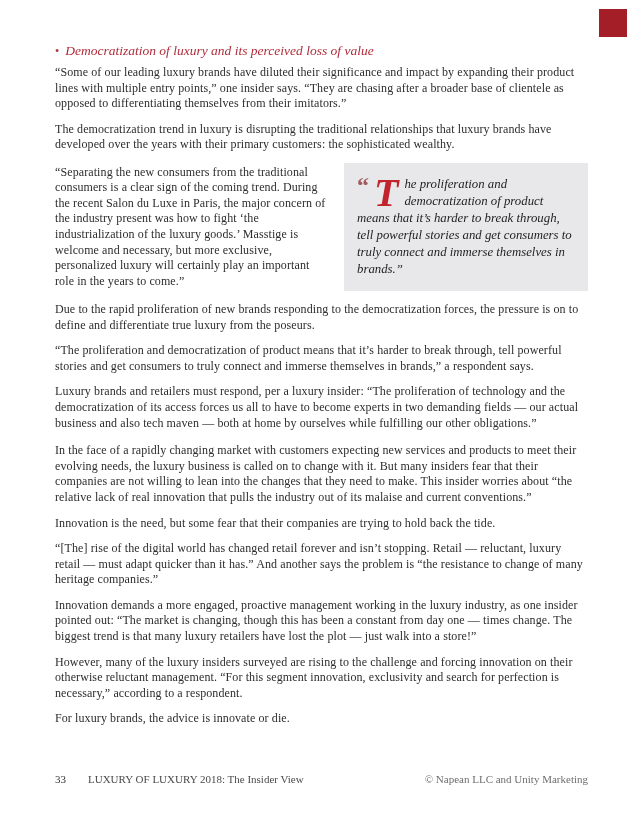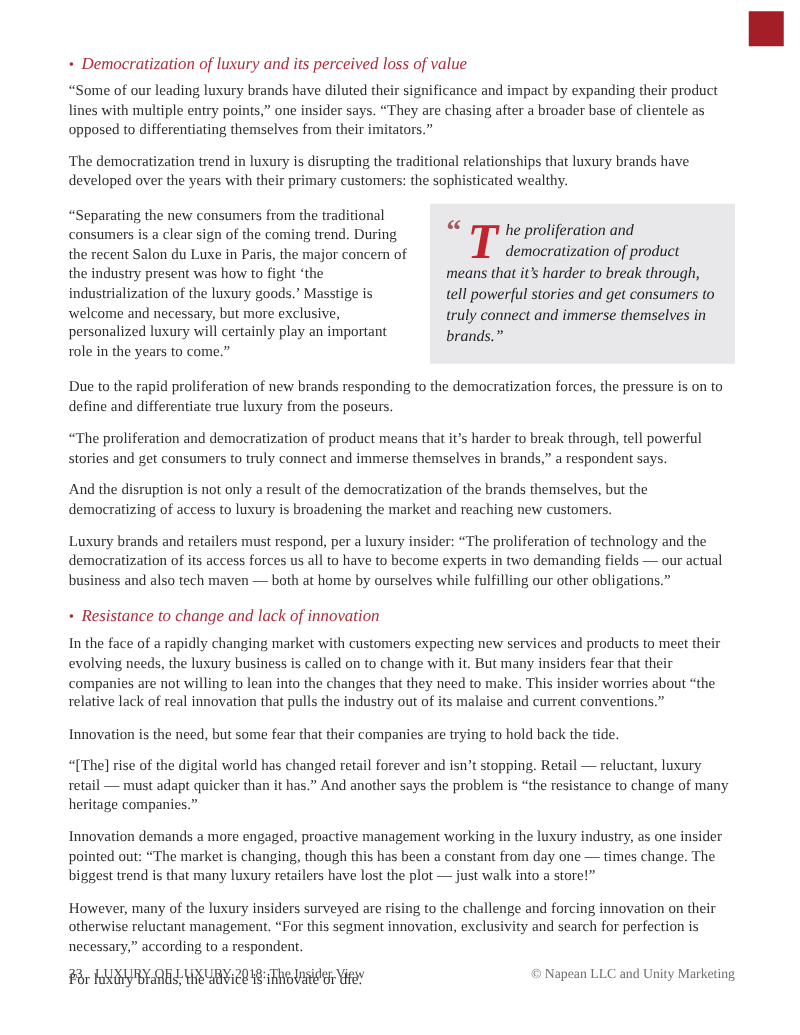--- a/index.html
+++ b/index.html
@@ -95,21 +95,21 @@
     top: 773px;
     display: flex;
     justify-content: space-between;
     align-items: baseline;
     font-size: 11px;
     color: #4a4a4a;
   }
   .footer .page-num {
     font-weight: normal;
     color: #333333;
-    margin-right: 10px;
+    margin-right: 22px;
   }
   .footer .copyright { color: #6e6e6e; }
 </style>
 </head>
 <body>
 
 <div class="page">
 
   <div class="corner-square"></div>
 
@@ -123,28 +123,24 @@
 
     <div class="two-col">
       <p class="col-text">“Separating the new consumers from the traditional consumers is a clear sign of the coming trend. During the recent Salon du Luxe in Paris, the major concern of the industry present was how to fight ‘the industrialization of the luxury goods.’ Masstige is welcome and necessary, but more exclusive, personalized luxury will certainly play an important role in the years to come.”</p>
       <div class="quote-box">
         <span class="qmark">“</span><span class="dropcap">T</span><span>he proliferation and democratization of product means that it’s harder to break through, tell powerful stories and get consumers to truly connect and immerse themselves in brands.”</span>
       </div>
     </div>
 
     <p class="body-para">Due to the rapid proliferation of new brands responding to the democratization forces, the pressure is on to define and differentiate true luxury from the poseurs.</p>
     <p class="body-para">“The proliferation and democratization of product means that it’s harder to break through, tell powerful stories and get consumers to truly connect and immerse themselves in brands,” a respondent says.</p>
-    <p class="body-para">And the disruption is not only a result of the democratization of the brands themselves, but the democratizing of access to luxury is broadening the market and reaching new customers.</p>
     <p class="body-para">Luxury brands and retailers must respond, per a luxury insider: “The proliferation of technology and the democratization of its access forces us all to have to become experts in two demanding fields — our actual business and also tech maven — both at home by ourselves while fulfilling our other obligations.”</p>
   </div>
 
   <div class="section">
-    <div class="section-heading">
-      <span class="bullet">•</span><span>Resistance to change and lack of innovation</span>
-    </div>
 
     <p class="body-para">In the face of a rapidly changing market with customers expecting new services and products to meet their evolving needs, the luxury business is called on to change with it. But many insiders fear that their companies are not willing to lean into the changes that they need to make. This insider worries about “the relative lack of real innovation that pulls the industry out of its malaise and current conventions.”</p>
     <p class="body-para">Innovation is the need, but some fear that their companies are trying to hold back the tide.</p>
     <p class="body-para">“[The] rise of the digital world has changed retail forever and isn’t stopping. Retail — reluctant, luxury retail — must adapt quicker than it has.” And another says the problem is “the resistance to change of many heritage companies.”</p>
     <p class="body-para">Innovation demands a more engaged, proactive management working in the luxury industry, as one insider pointed out: “The market is changing, though this has been a constant from day one — times change. The biggest trend is that many luxury retailers have lost the plot — just walk into a store!”</p>
     <p class="body-para">However, many of the luxury insiders surveyed are rising to the challenge and forcing innovation on their otherwise reluctant management. “For this segment innovation, exclusivity and search for perfection is necessary,” according to a respondent.</p>
     <p class="body-para">For luxury brands, the advice is innovate or die.</p>
 
   </div>
 

